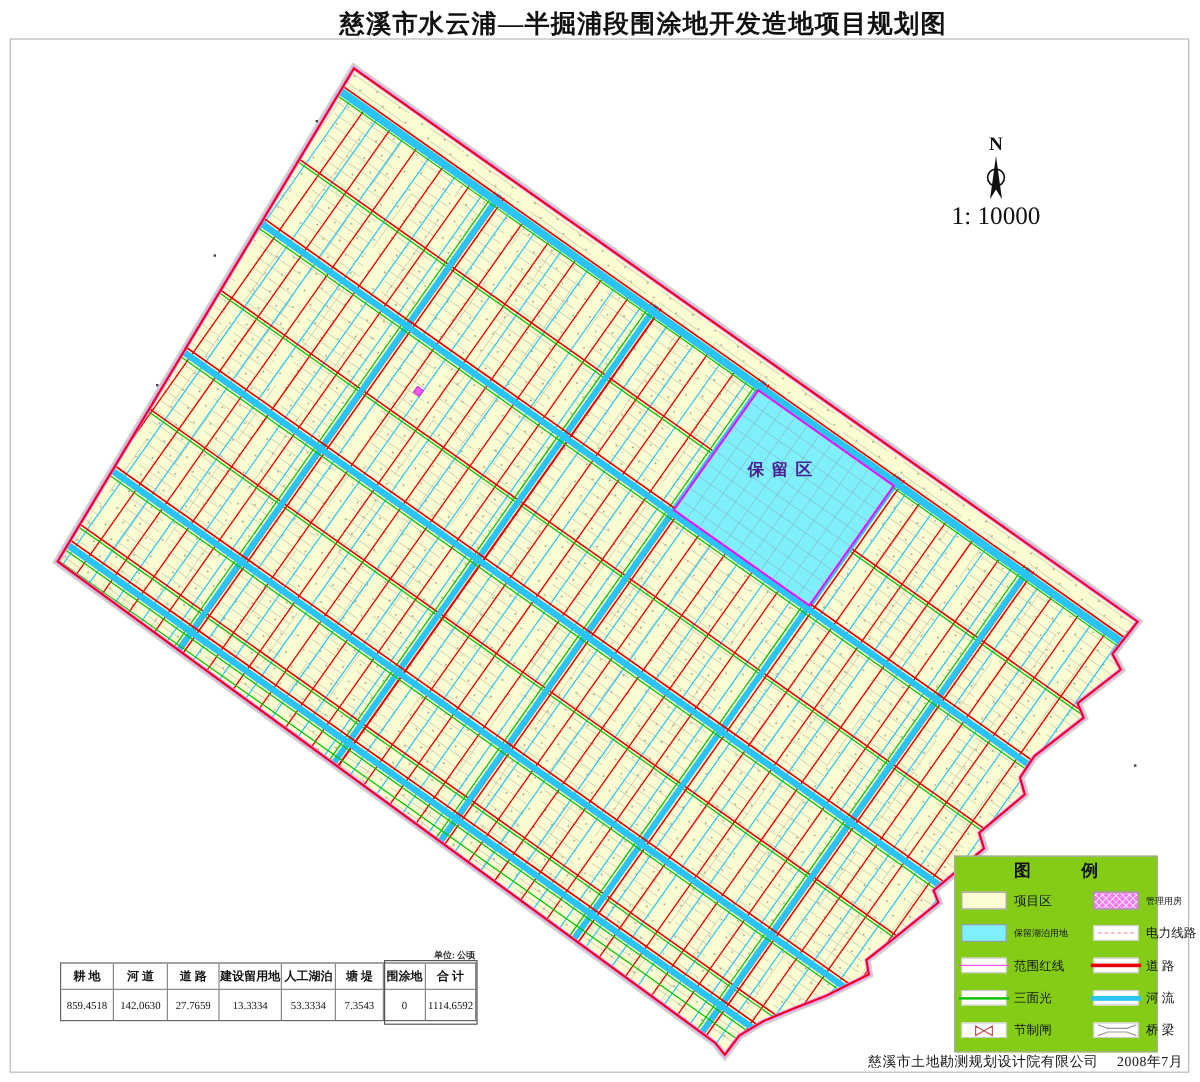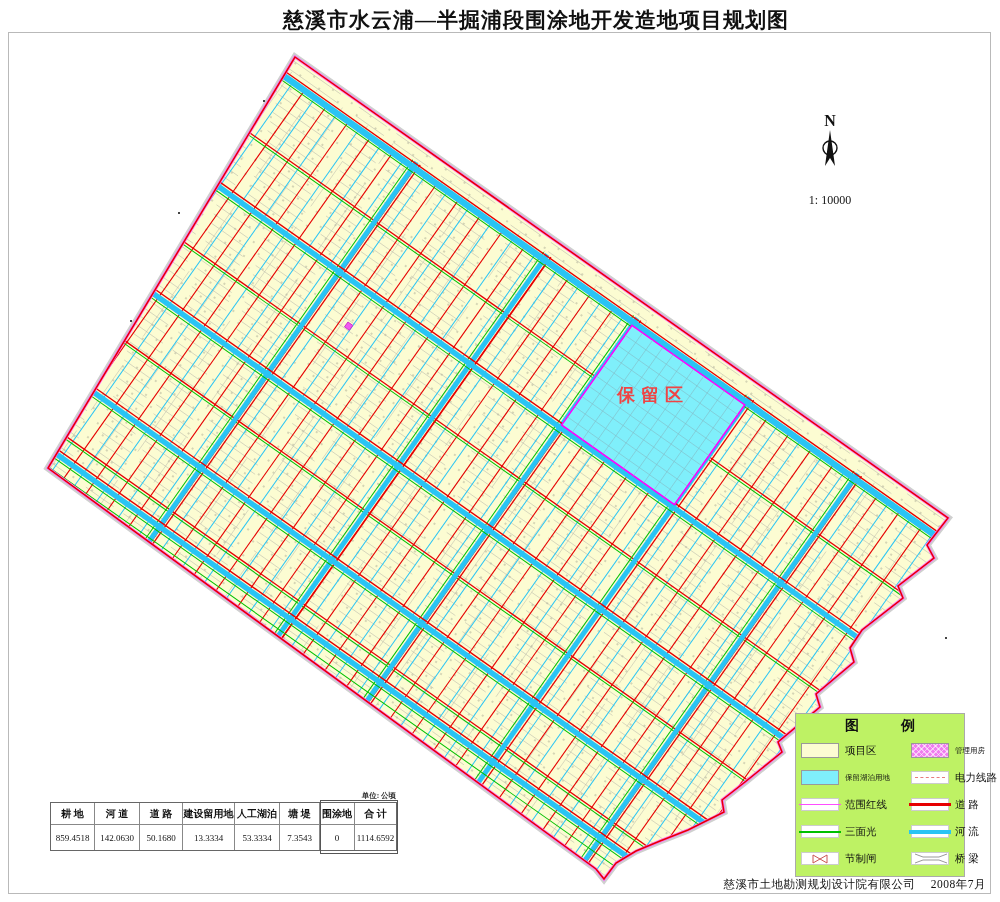--- a/index.html
+++ b/index.html
@@ -4,28 +4,28 @@
 <style>
   html,body{margin:0;padding:0;background:#fff;}
   body{width:1000px;height:902px;position:relative;overflow:hidden;
        font-family:"Liberation Serif",serif;color:#111;}
   .page-title{position:absolute;left:0;top:6px;width:1000px;text-align:center;
        font-size:21px;font-weight:700;letter-spacing:1px;padding-left:36px;}
   .frame{position:absolute;left:8px;top:32px;width:983px;height:862px;
        border:1px solid #b9b9b9;box-sizing:border-box;}
   #map-svg{position:absolute;left:0;top:0;}
   .reserved-label{position:absolute;left:598px;top:383px;width:110px;text-align:center;
-       font-size:18px;font-weight:700;color:#ef4444;letter-spacing:6px;}
+       font-size:14px;font-weight:700;color:#4c1d95;letter-spacing:6px;}
   
   .north-block{position:absolute;left:798px;top:112px;width:64px;text-align:center;}
   .north-n{font-size:16px;font-weight:700;}
-  .scale-text{position:absolute;left:786px;top:168px;width:88px;text-align:center;font-size:12px;margin-top:25px;}
+  .scale-text{position:absolute;left:786px;top:168px;width:88px;text-align:center;font-size:21px;}
   
   .legend{position:absolute;left:795px;top:713px;width:170px;height:164px;
-       background:#bef264;border:1px solid #aaa;box-sizing:border-box;padding:3px 5px 2px 5px;}
+       background:#84cc16;border:1px solid #aaa;box-sizing:border-box;padding:3px 5px 2px 5px;}
   .legend-title{text-align:center;font-size:14px;font-weight:700;white-space:pre;margin-bottom:2px;}
   .legend-grid{display:grid;grid-template-columns:42px 64px 42px auto;
        grid-auto-rows:27px;align-items:center;column-gap:2px;}
   .sw{width:38px;height:15px;border:1px solid #999;box-sizing:border-box;}
   .sw-project{background:#fcfcd2;}
   .sw-reserved{background:#7feffb;}
   .sw-building{background:#f07df0;
        background-image:repeating-linear-gradient(45deg,rgba(255,255,255,.55) 0 1px,transparent 1px 4px),
                         repeating-linear-gradient(-45deg,rgba(255,255,255,.55) 0 1px,transparent 1px 4px);}
   .sw-box{width:38px;height:13px;border:1px solid #ccc;background:#fff;
@@ -355,21 +355,21 @@
     <div class="hd">耕 地</div>
     <div class="hd">河 道</div>
     <div class="hd">道 路</div>
     <div class="hd">建设留用地</div>
     <div class="hd">人工湖泊</div>
     <div class="hd">塘 堤</div>
     <div class="hd">围涂地</div>
     <div class="hd">合 计</div>
     <div class="vl">859.4518</div>
     <div class="vl">142.0630</div>
-    <div class="vl">50.1680</div>
+    <div class="vl">27.7659</div>
     <div class="vl">13.3334</div>
     <div class="vl">53.3334</div>
     <div class="vl">7.3543</div>
     <div class="vl">0</div>
     <div class="vl">1114.6592</div>
     <div class="sum-overlay"></div>
   </div>
 </div>
 
 <div class="credit">慈溪市土地勘测规划设计院有限公司　 2008年7月</div>

